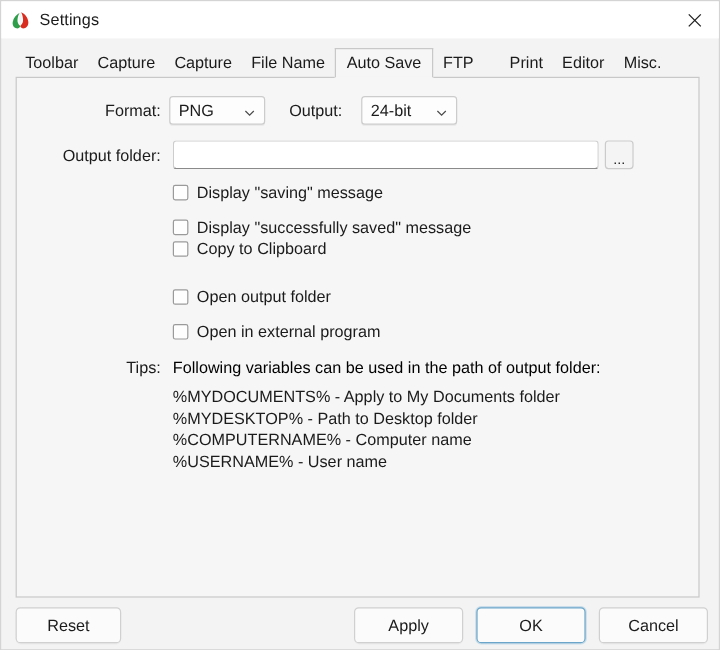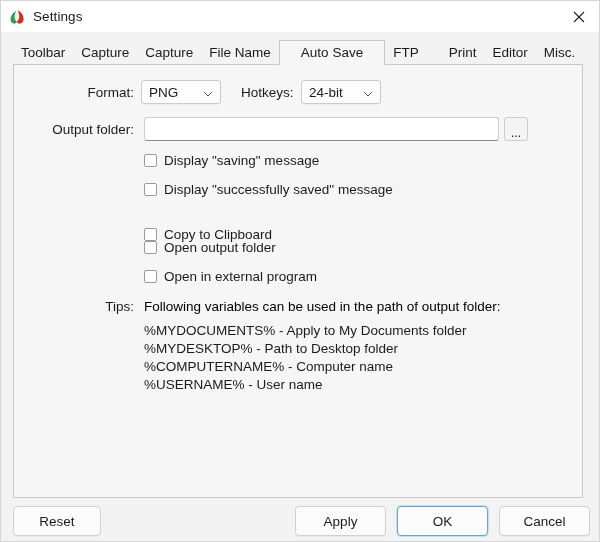--- a/index.html
+++ b/index.html
@@ -56,21 +56,21 @@
     white-space: nowrap;
     background: transparent;
     border: 1px solid transparent;
     position: relative;
   }
   .tab.selected {
     background: #f6f6f6;
     border: 1px solid #c8c8c8;
     border-bottom-color: #f6f6f6;
     z-index: 3;
-    padding: 0 21px;
+    padding: 0 9px;
   }
 
   
   #panel {
     position: absolute; left: 12px; top: 63px;
     width: 570px; height: 434px;
     background: #f6f6f6;
     border: 1px solid #c8c8c8;
   }
   .lbl {
@@ -227,21 +227,21 @@
   <div class="lbl" style="position:absolute; left:60px; top:84px; width:73px;">Format:</div>
   <div class="combo" style="position:absolute; left:140px; top:79px; width:80px;">
     <span>PNG</span>
     <span class="chev">
       <svg width="10" height="10" viewBox="0 0 10 10">
           <polyline points="1.5,3.5 5,7 8.5,3.5" fill="none" stroke="#4a4a4a" stroke-width="1"></polyline>
         </svg>
     </span>
   </div>
 
-  <div class="lbl" style="position:absolute; left:240px; top:84px;">Hotkeys:</div>
+  <div class="lbl" style="position:absolute; left:240px; top:84px;">Output:</div>
   <div class="combo" style="position:absolute; left:300px; top:79px; width:80px;">
     <span>24-bit</span>
     <span class="chev">
       <svg width="10" height="10" viewBox="0 0 10 10">
           <polyline points="1.5,3.5 5,7 8.5,3.5" fill="none" stroke="#4a4a4a" stroke-width="1"></polyline>
         </svg>
     </span>
   </div>
 
   <div class="cbrow" style="left:392px; top:83px;margin-top:40px;">
@@ -256,21 +256,21 @@
   </div>
 
   <div class="cbrow" style="top:152px;">
     <span class="cbox"></span>
     <span>Display "saving" message</span>
   </div>
   <div class="cbrow" style="top:181px;">
     <span class="cbox"></span>
     <span>Display "successfully saved" message</span>
   </div>
-  <div class="cbrow" style="top:226px;">
+  <div class="cbrow" style="top:199px;">
     <span class="cbox"></span>
     <span>Copy to Clipboard</span>
   </div>
   <div class="cbrow" style="top:239px;">
     <span class="cbox"></span>
     <span>Open output folder</span>
   </div>
   <div class="cbrow" style="top:268px;">
     <span class="cbox"></span>
     <span>Open in external program</span>

